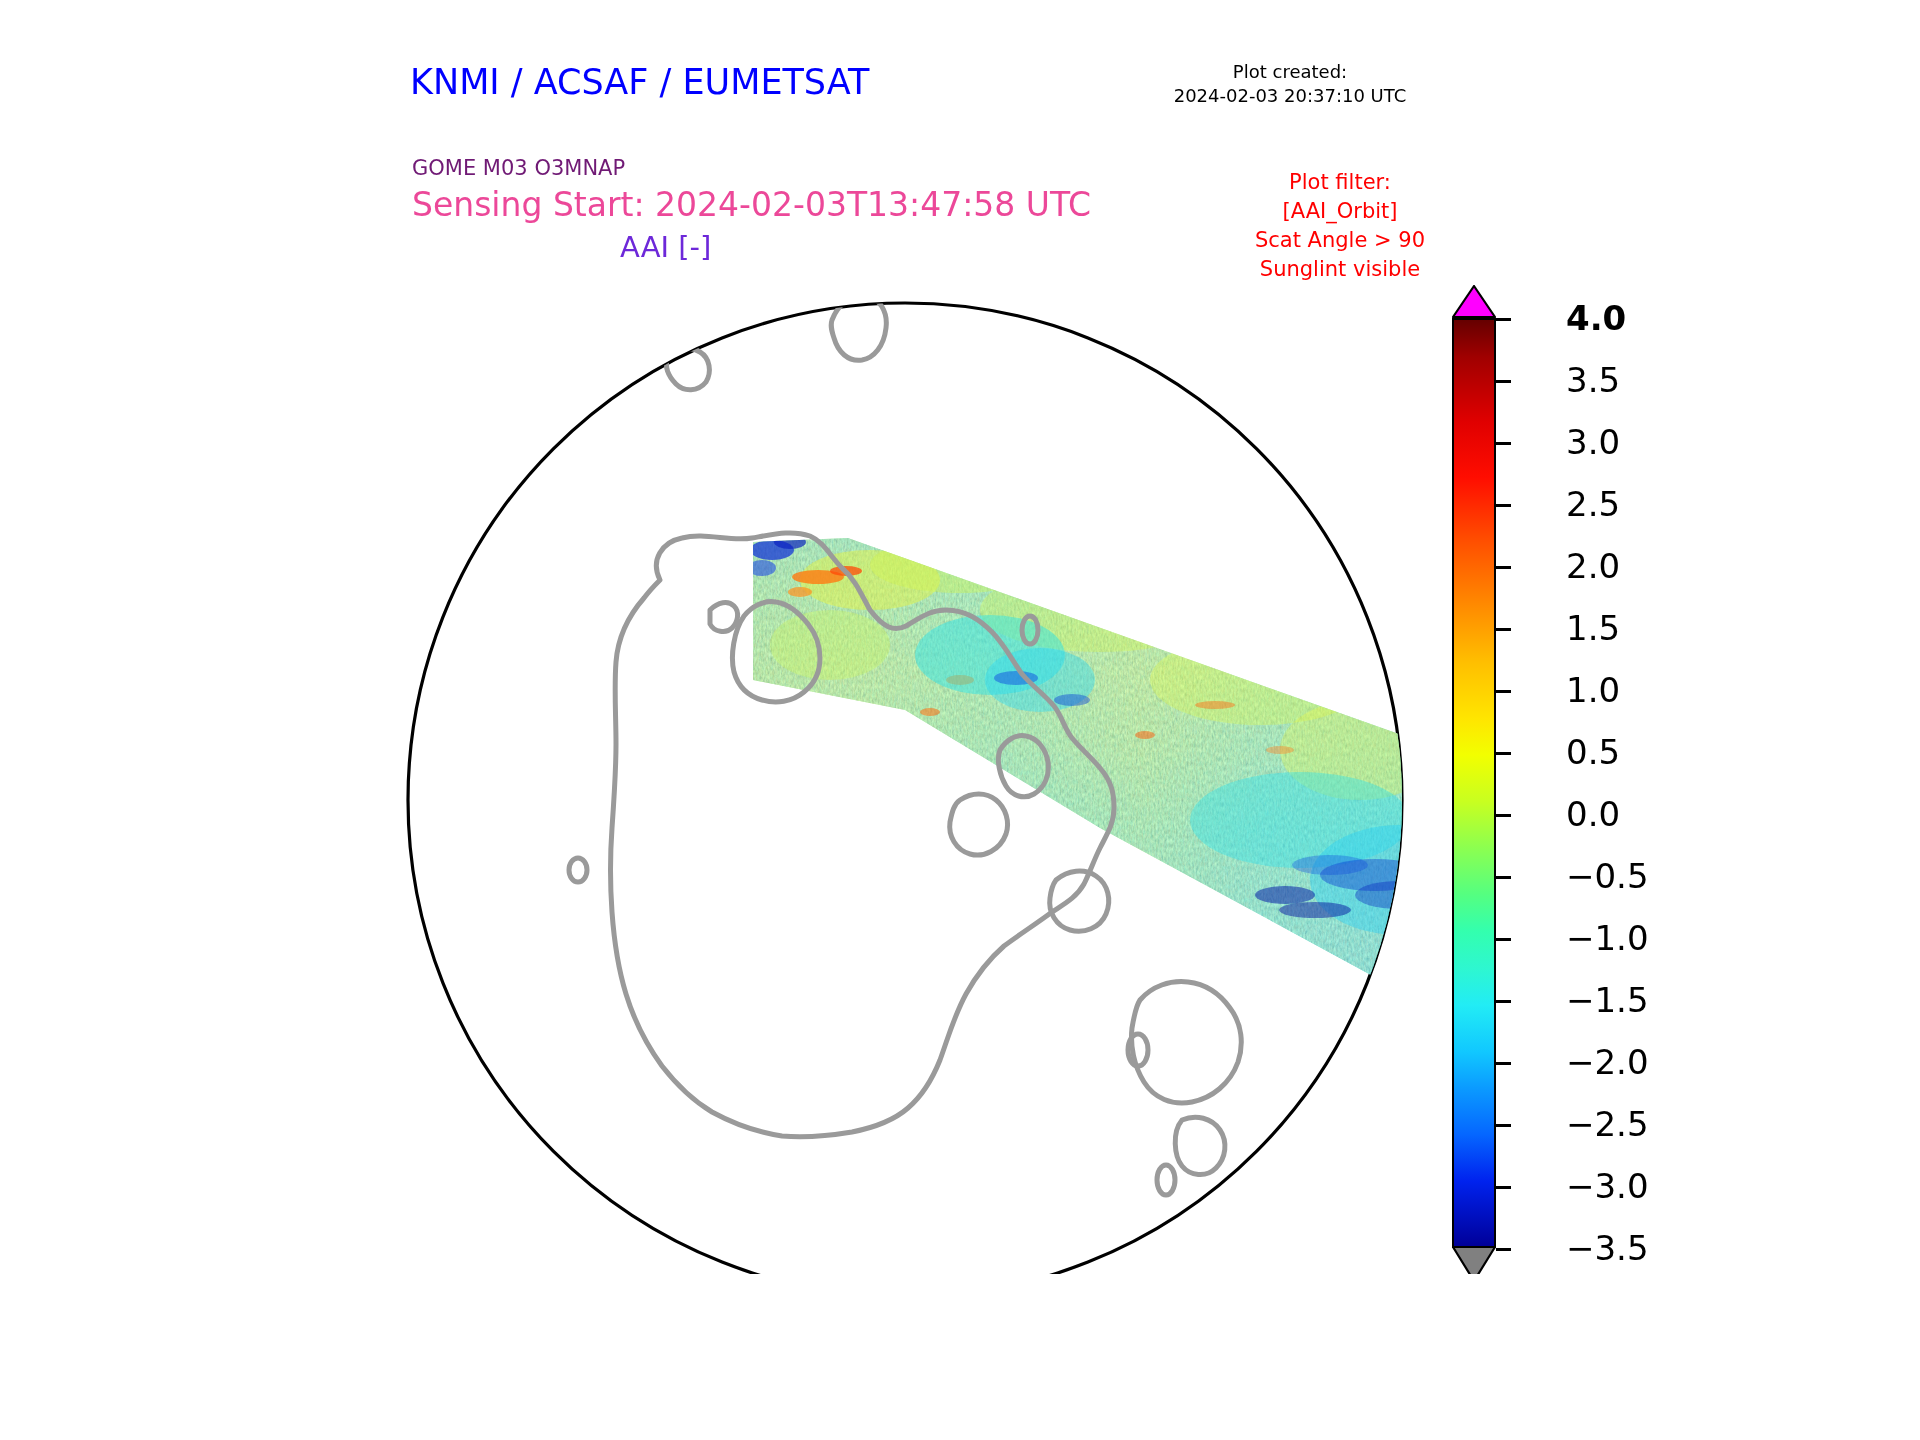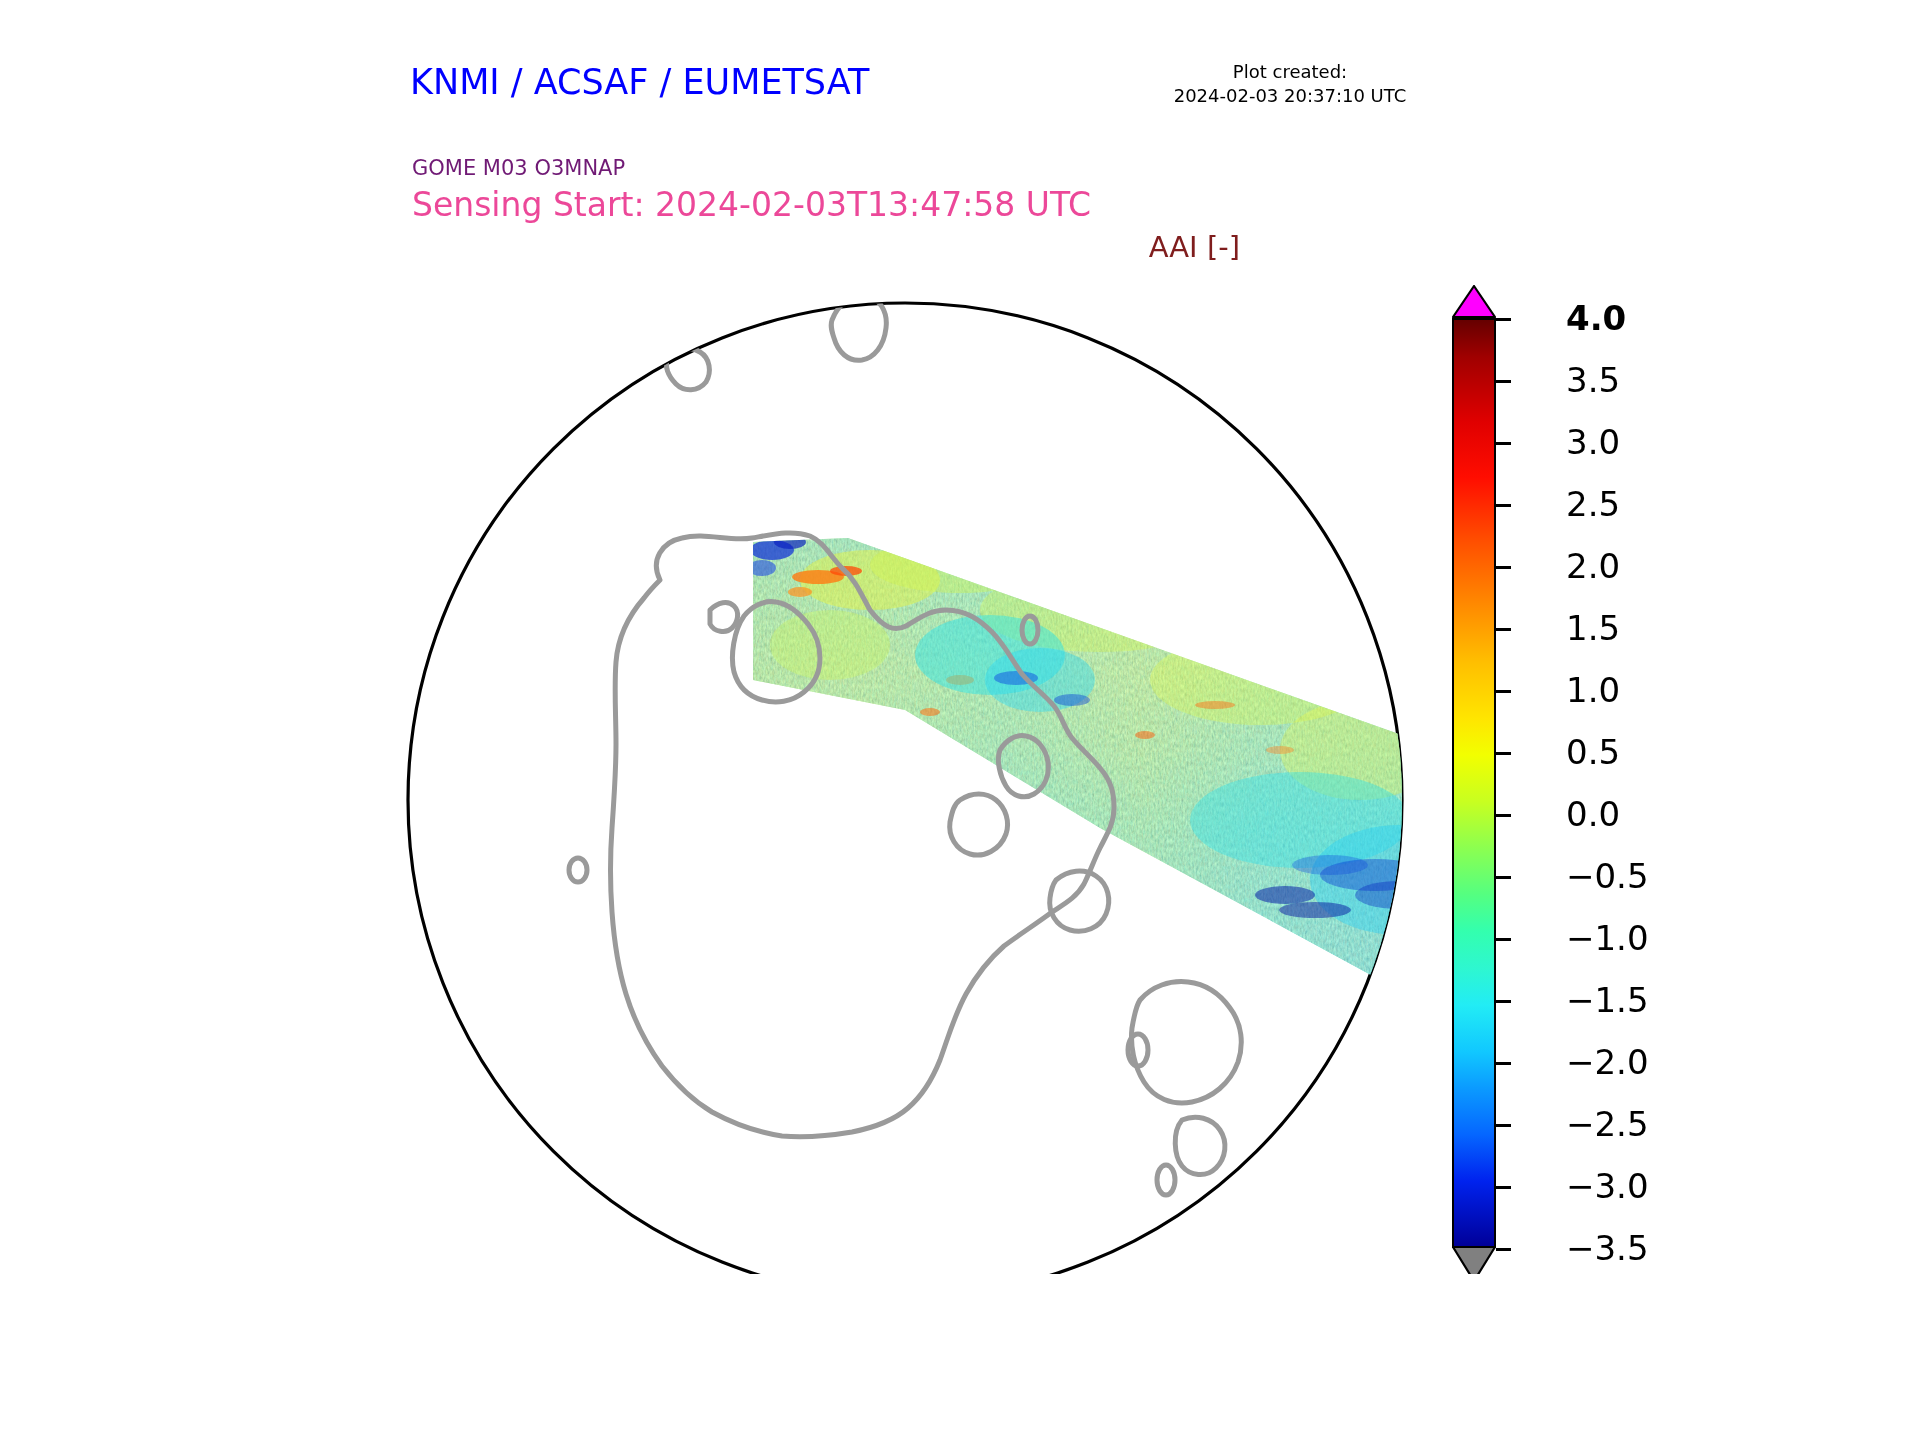--- a/index.html
+++ b/index.html
@@ -52,23 +52,23 @@
     top: 185px;
     font-size: 33px;
     color: #ec4899;
     white-space: nowrap;
   }
   .hdr-quantity {
     position: absolute;
     left: 620px;
     top: 230px;
     width: 620px;
-    text-align: right;
+    text-align: left;
     font-size: 29px;
-    color: #7f1d1d;
+    color: #6d28d9;
   }
   .hdr-filter-block {
     position: absolute;
     left: 1160px;
     top: 168px;
     width: 360px;
     text-align: center;
     font-size: 21px;
     color: #ff0000;
     line-height: 1.38;
@@ -172,20 +172,26 @@
 
   <div class="hdr-created-block">
     <div>Plot created:</div>
     <div>2024-02-03 20:37:10 UTC</div>
   </div>
 
   <div class="hdr-product">GOME M03 O3MNAP</div>
   <div class="hdr-sensing">Sensing Start: 2024-02-03T13:47:58 UTC</div>
   <div class="hdr-quantity">AAI [-]</div>
 
+  <div class="hdr-filter-block">
+    <div>Plot filter:</div>
+    <div>[AAI_Orbit]</div>
+    <div>Scat Angle &gt; 90</div>
+    <div>Sunglint visible</div>
+  </div>
 
   <div id="map-area">
     <svg id="map-svg" viewBox="0 0 1010 1040">
       <defs>
         <clipPath id="globe-clip">
           <circle cx="505" cy="520" r="497"></circle>
         </clipPath>
         <clipPath id="swath-clip">
           <polygon points="353,262 448,258 1010,458 1010,700 980,700 700,548 505,430 353,400"></polygon>
         </clipPath>

